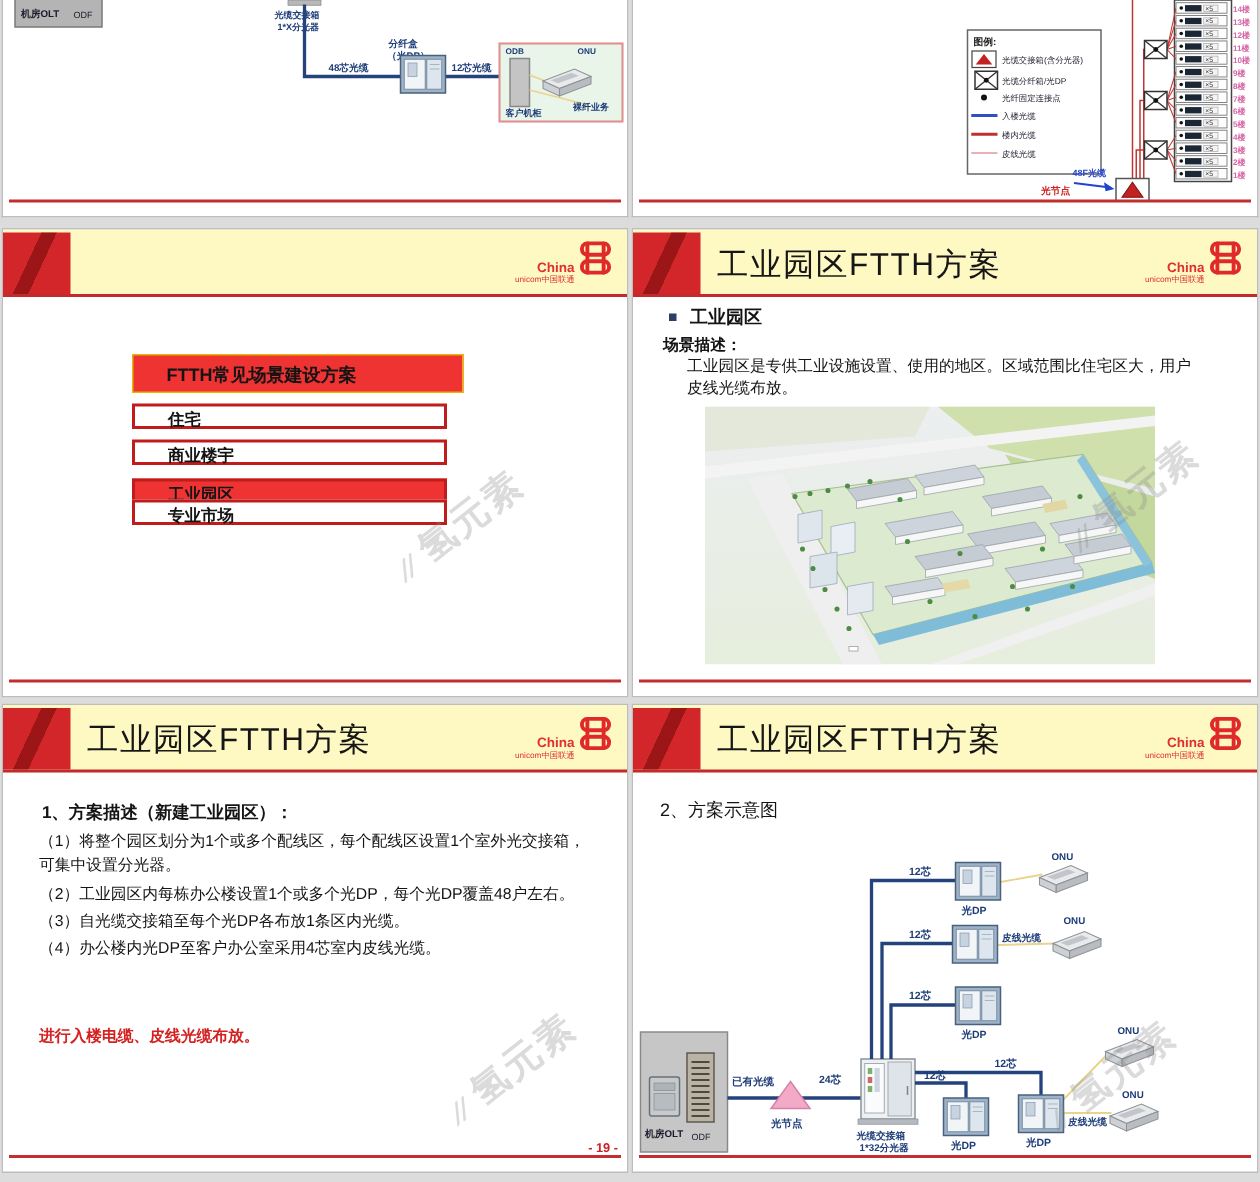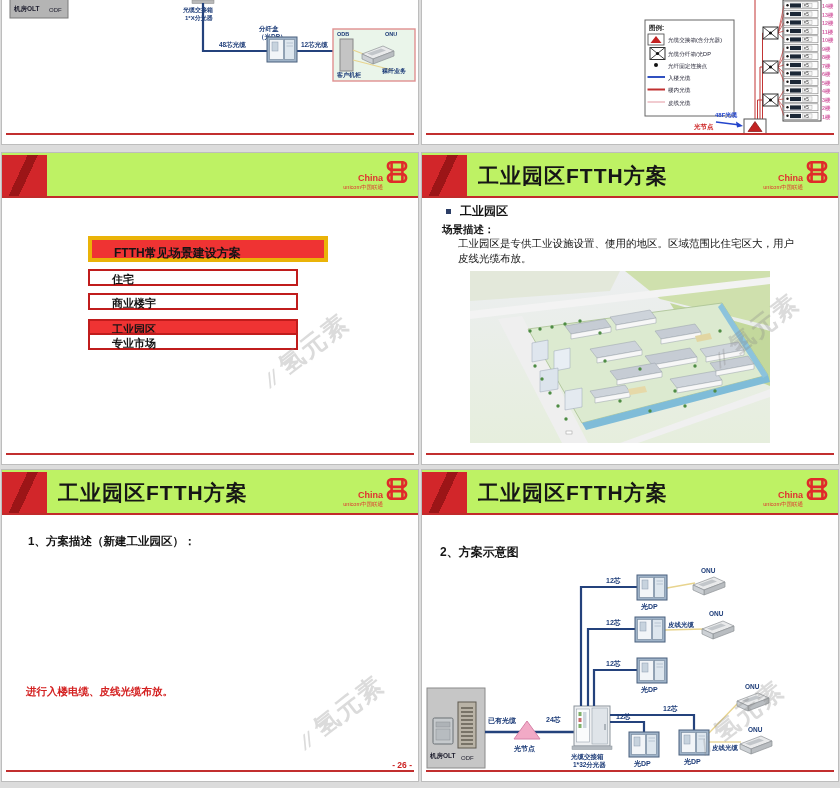--- a/index.html
+++ b/index.html
@@ -6,32 +6,32 @@
   body{width:840px;height:788px;position:relative;background:#dcdcdc;
        font-family:"Liberation Sans","DejaVu Sans",sans-serif;overflow:hidden;}
   .slide{position:absolute;background:#fff;border:1px solid #bdbdbd;box-sizing:border-box;overflow:hidden;}
   #slideA{left:1px;top:0;width:418px;height:145px;border-top:none;}
   #slideB{left:421px;top:0;width:418px;height:145px;border-top:none;}
   #slideC{left:1px;top:152px;width:418px;height:313px;}
   #slideD{left:421px;top:152px;width:418px;height:313px;}
   #slideE{left:1px;top:469px;width:418px;height:313px;}
   #slideF{left:421px;top:469px;width:418px;height:313px;}
   .ftr{position:absolute;left:4px;right:4px;height:2px;background:#c22f2f;}
-  .hdr{position:absolute;left:0;top:0;right:0;height:43px;background:#bef264;border-bottom:2px solid #c22b2b;}
+  .hdr{position:absolute;left:0;top:0;right:0;height:43px;background:#fef9c3;border-bottom:2px solid #c22b2b;}
   .hdr-block{position:absolute;left:0;top:2px;width:45px;height:41px;background:#d2262a;
      background-image:linear-gradient(115deg,transparent 40%,rgba(90,0,0,.45) 40%,rgba(90,0,0,.45) 56%,transparent 56%);}
-  .hdr-title{position:absolute;left:56px;top:9px;font-size:21px;font-weight:bold;color:#161616;letter-spacing:1px;white-space:nowrap;}
+  .hdr-title{position:absolute;left:56px;top:9px;font-size:21px;font-weight:normal;color:#161616;letter-spacing:1px;white-space:nowrap;}
   .logo{position:absolute;right:8px;top:4px;width:70px;height:38px;}
   .logo .txt{position:absolute;right:27px;bottom:5px;text-align:right;color:#e03030;line-height:1.1;white-space:nowrap;}
   .logo .l1{font-size:9px;font-weight:bold;}
   .logo .l2{font-size:5.5px;}
   .logo svg{position:absolute;right:0;top:1px;}
   .wm{position:absolute;transform:rotate(-38deg);color:rgba(135,135,135,.30);font-size:25px;letter-spacing:2px;white-space:nowrap;font-weight:bold;}
   .wm::before{content:"∕∕ ";font-size:20px;}
-  .mtitle{position:absolute;left:86px;top:83px;width:240px;height:26px;background:#ef3333;border:4px solid #eab308;
+  .mtitle{position:absolute;left:86px;top:83px;width:221px;height:26px;background:#ef3333;border:1px solid #eab308;
      box-sizing:border-box;font-weight:bold;font-size:12px;color:#141414;padding:5px 0 0 22px;}
   .mitem{position:absolute;left:86px;width:210px;height:17px;background:#fff;border:2px solid #c01c1c;
      box-sizing:border-box;font-weight:bold;font-size:11px;color:#141414;padding:1px 0 0 22px;}
   .mitem.active{background:#ef3333;text-decoration:underline;}
   .body-txt{color:#141414;}
   svg text{font-family:"Liberation Sans","DejaVu Sans",sans-serif;}
   .dlabel{fill:#1d3c78;font-weight:bold;}
 </style>
 </head>
 <body>
@@ -402,24 +402,30 @@
           <path d="M7 3 H17 M7 10 H17 M7 14 H17 M7 21 H17 M7 3 V21 M17 3 V21"></path>
         </g>
       </svg>
       <div class="txt">
         <div class="l1">China</div>
         <div class="l2">unicom中国联通</div>
       </div>
     </div>
   </div>
   <div class="body-txt" style="position:absolute;left:26px;top:64px;font-size:11.5px;font-weight:bold">1、方案描述（新建工业园区）：</div>
+  <div style="position:absolute;left:24px;top:83px;width:372px;font-size:10.5px;line-height:1.55;color:#141414">
+    <p style="margin:0 0 2px">（1）将整个园区划分为1个或多个配线区，每个配线区设置1个室外光交接箱，可集中设置分光器。</p>
+    <p style="margin:0 0 2px">（2）工业园区内每栋办公楼设置1个或多个光DP，每个光DP覆盖48户左右。</p>
+    <p style="margin:0 0 2px">（3）自光缆交接箱至每个光DP各布放1条区内光缆。</p>
+    <p style="margin:0 0 2px">（4）办公楼内光DP至客户办公室采用4芯室内皮线光缆。</p>
+  </div>
   <div style="position:absolute;left:24px;top:214px;width:370px;font-size:10.5px;font-weight:bold;color:#d42222;line-height:1.5">
     <div>进行入楼电缆、皮线光缆布放。</div>
   </div>
-  <div style="position:absolute;right:6px;top:290px;font-size:8.5px;font-weight:bold;color:#c22">- 26 -</div>
+  <div style="position:absolute;right:6px;top:290px;font-size:8.5px;font-weight:bold;color:#c22">- 19 -</div>
   <div class="wm" style="left:290px;top:225px">氢元素</div>
   <div class="ftr" style="top:300px"></div>
 </div>
 
 <div class="slide" id="slideF">
   <div class="hdr">
     <div class="hdr-block"></div>
     <div class="hdr-title">工业园区FTTH方案</div>
     <div class="logo">
       <svg width="26" height="28" viewBox="0 0 24 24">
@@ -427,21 +433,21 @@
           <path d="M7 3 C2.5 3 2.5 10 7 10 M17 3 C21.5 3 21.5 10 17 10 M7 14 C2.5 14 2.5 21 7 21 M17 14 C21.5 14 21.5 21 17 21"></path>
           <path d="M7 3 H17 M7 10 H17 M7 14 H17 M7 3 V21 M17 3 V21 M7 21 H17"></path>
         </g>
       </svg>
       <div class="txt">
         <div class="l1">China</div>
         <div class="l2">unicom中国联通</div>
       </div>
     </div>
   </div>
-  <div class="body-txt" style="position:absolute;left:18px;top:74px;font-size:12px;font-weight:bold">2、方案示意图</div>
+  <div class="body-txt" style="position:absolute;left:18px;top:62px;font-size:12px;font-weight:normal">2、方案示意图</div>
 
   <svg style="position:absolute;left:0;top:0" width="417" height="313" viewBox="0 0 417 313">
     <g>
       <rect x="5" y="218" width="58" height="80" fill="#c6c6c6" stroke="#8a8a8a"></rect>
       <use href="#oltcab" x="11" y="248"></use>
       <use href="#odfcab" x="36" y="232"></use>
       <text x="8" y="288" font-size="6.5" font-weight="bold" fill="#1c1c2c">机房OLT</text>
       <text x="39" y="290" font-size="6" fill="#1c1c2c">ODF</text>
     </g>
     <line x1="63" y1="262" x2="152" y2="262" stroke="#24427c" stroke-width="2.4"></line>

